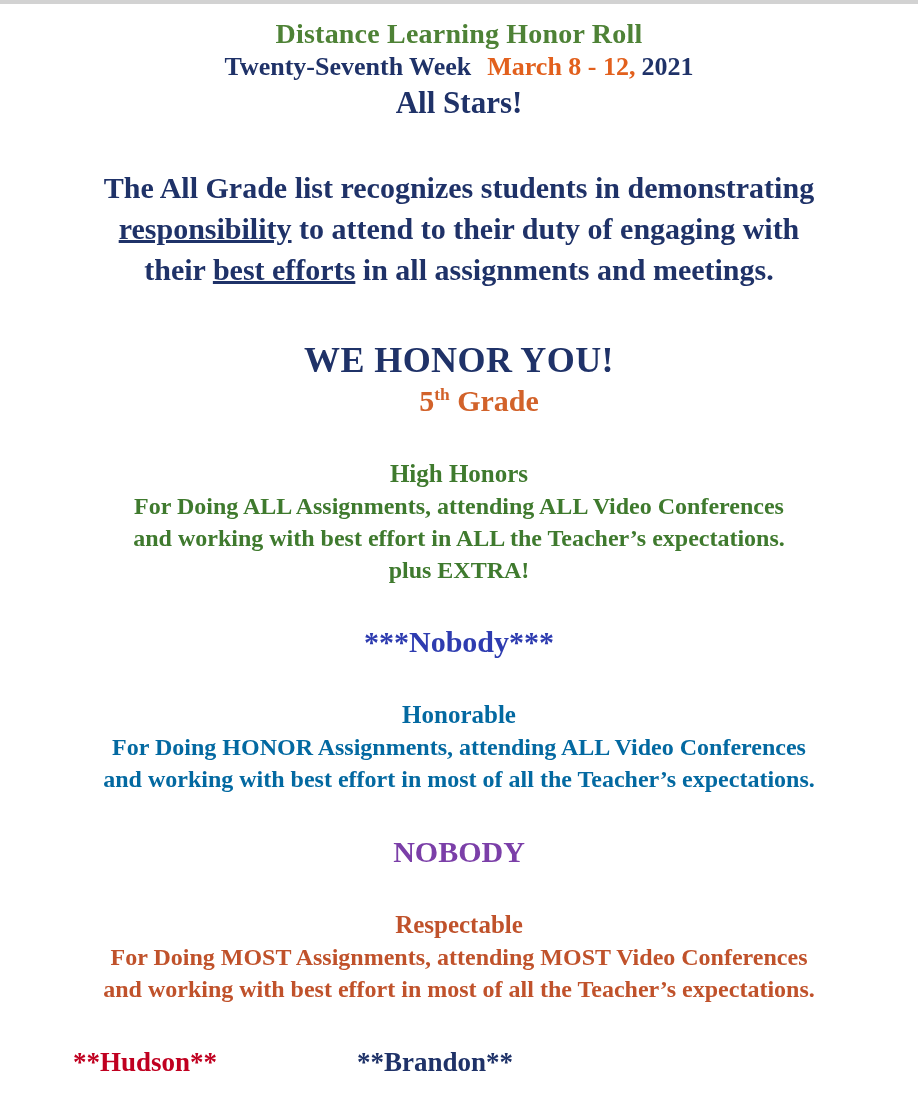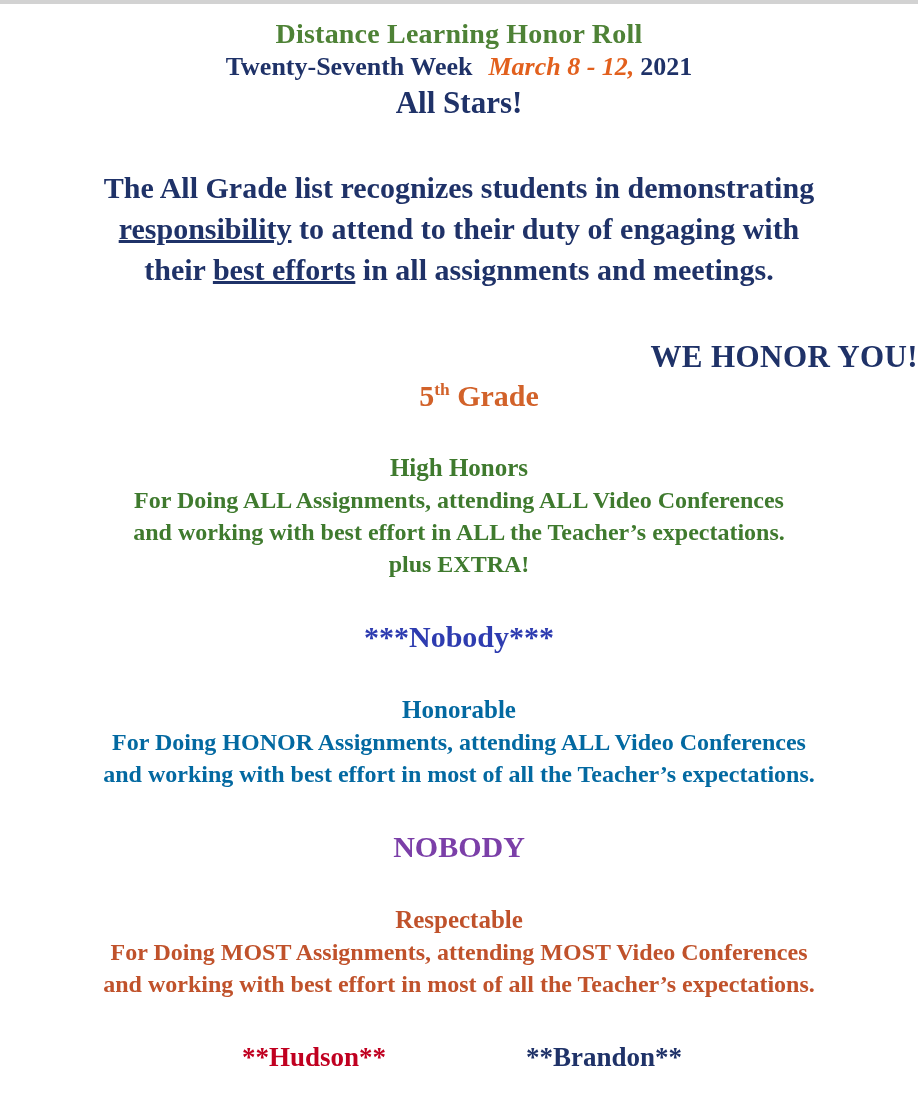--- a/index.html
+++ b/index.html
@@ -43,21 +43,21 @@
     line-height: 1.12;
     letter-spacing: .2px;
   }
   .title-week {
     font-size: 26px;
     font-weight: bold;
     line-height: 1.18;
     margin-top: 3px;
   }
   .nav { color: #1f3268; }
-  .org { color: #e2601d; font-style: italic; }
+  .org { color: #e2601d; }
   .week-gap { display: inline-block; width: 16px; }
   .date-gap { display: inline-block; width: 6px; }
   .title-allstars {
     font-size: 31px;
     font-weight: bold;
     color: #1f3268;
     line-height: 1.15;
     margin-top: 2px;
   }
 
@@ -67,27 +67,26 @@
     font-weight: bold;
     color: #1f3268;
     line-height: 1.37;
     margin: 46px auto 0;
     width: 840px;
   }
   .intro u { text-decoration: underline; text-underline-offset: 1px; }
 
   
   .honor-you {
-    font-size: 31px;
+    font-size: 36px;
     font-weight: bold;
     color: #1f3268;
     line-height: 1.12;
     margin-top: 50px;
     letter-spacing: .4px;
-    text-align: right;
   }
   .grade {
     font-size: 30px;
     font-weight: bold;
     color: #d2622a;
     line-height: 1.15;
     margin-top: 4px;
     padding-left: 40px;
   }
   .grade sup {
@@ -121,21 +120,21 @@
   .c-green  { color: #3f7a2e; }
   .c-indigo { color: #2e3cb0; }
   .c-orange { color: #0369a1; }
   .c-purple { color: #7b3fa8; }
   .c-brick  { color: #c0522b; }
 
   
   .names-row {
     margin-top: 40px;
     display: flex;
-    justify-content: center;
+    justify-content: flex-start;
     align-items: baseline;
     font-size: 27px;
     font-weight: bold;
     line-height: 1.2;
   }
   .name-cell { width: 290px; text-align: center; }
   .c-red  { color: #c00020; }
   .c-navy { color: #1f3268; }
 </style>
 </head>

